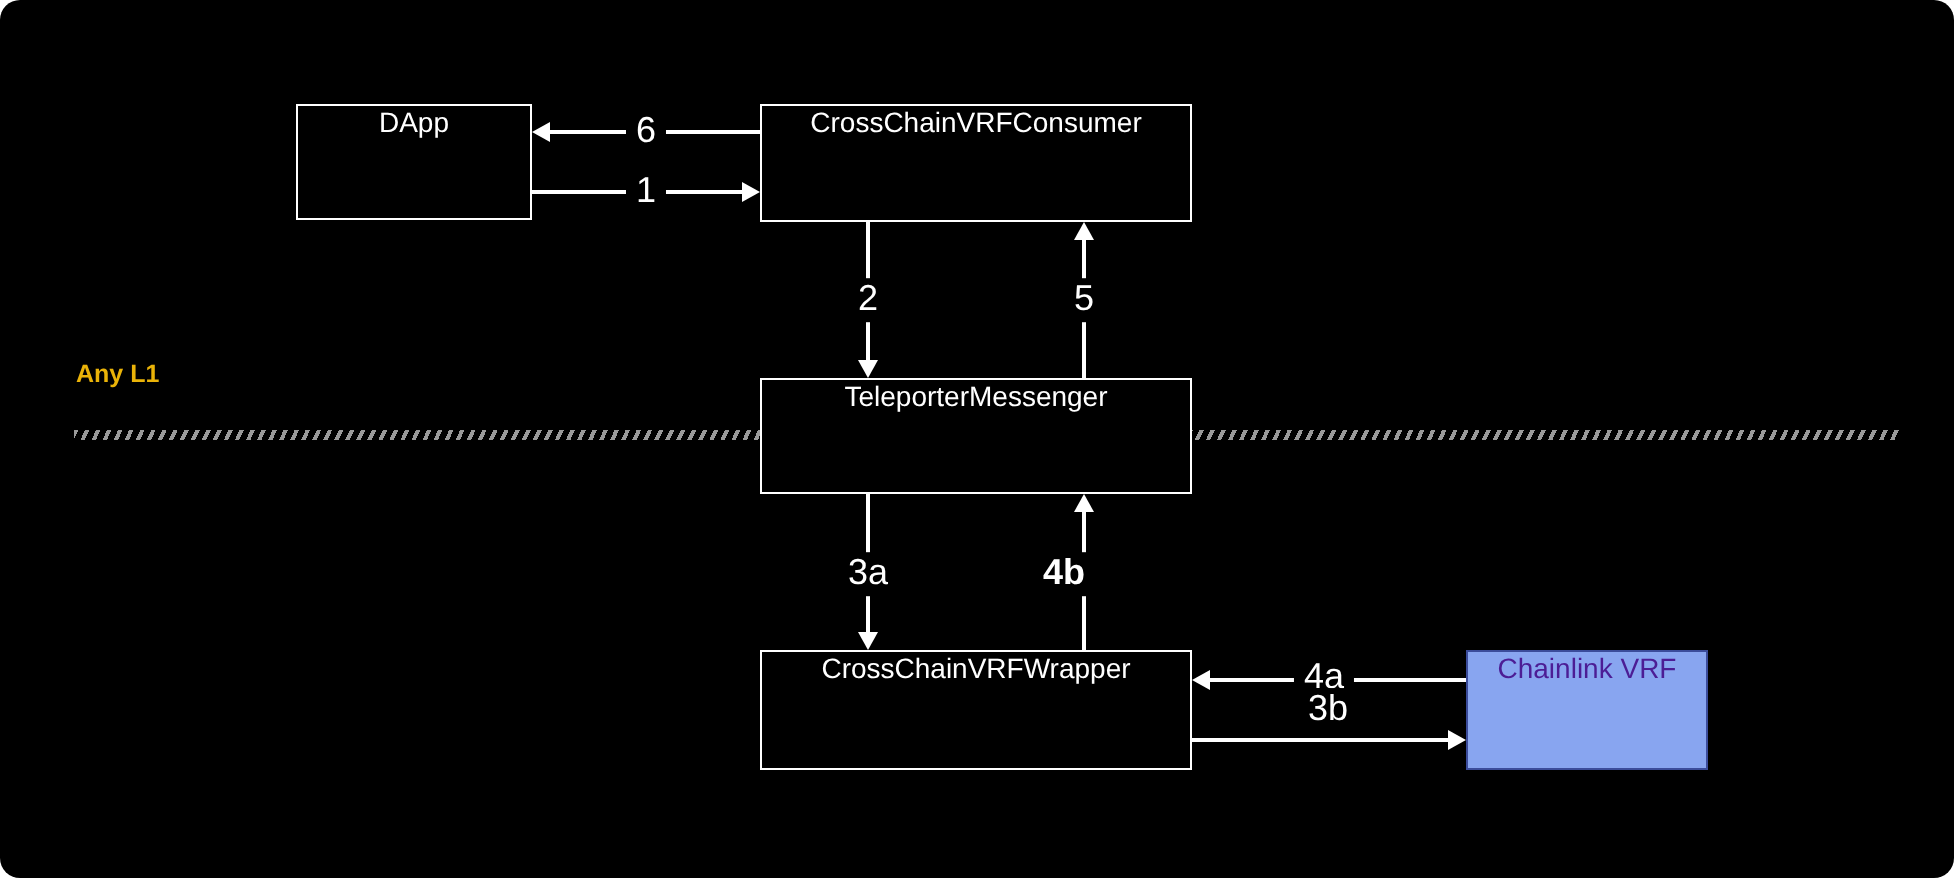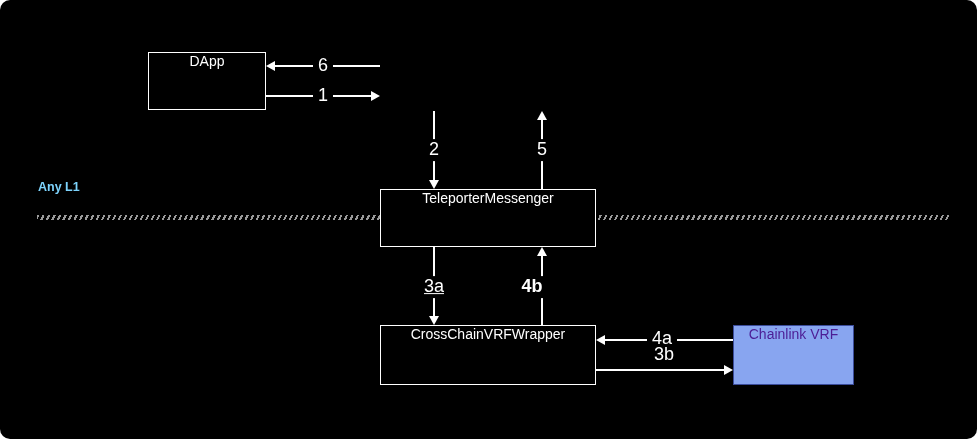--- a/index.html
+++ b/index.html
@@ -85,29 +85,29 @@
     font-size: 18px;
     line-height: 1.1;
     padding: 1px 5px;
     z-index: 4;
     white-space: nowrap;
   }
   #t-e6  { left: 323px; top: 66px; }
   #t-e1  { left: 323px; top: 96px; }
   #t-e2  { left: 434px; top: 150px; }
   #t-e5  { left: 542px; top: 150px; }
-  #t-e3a { left: 434px; top: 287px; text-decoration: underline; }
+  #t-e3a { left: 434px; top: 287px; }
   #t-e4b { left: 532px; top: 287px; font-weight: bold; }
   #t-e4a { left: 662px; top: 339px; }
   #t-e3b { left: 664px; top: 355px; }
 
   
   .region-label {
     position: absolute;
-    color: #7dd3fc;
+    color: #eab308;
     font-weight: bold;
     font-size: 12.5px;
     z-index: 2;
     white-space: nowrap;
   }
   #r-any-l1    { left: 38px; top: 180px; }
   #r-chainlink { left: 38px; top: 239px; }
   .divider {
     position: absolute;
     left: 37px; top: 215px;
@@ -120,20 +120,23 @@
 <body>
 
 <div class="page">
   <div class="canvas">
 
     <div class="region-label" id="r-any-l1">Any L1</div>
     <div class="divider"></div>
 
     <div class="node" id="n-dapp">
       <span>DApp</span>
+    </div>
+    <div class="node" id="n-consumer">
+      <span>CrossChainVRFConsumer</span>
     </div>
     <div class="node" id="n-teleporter">
       <span>TeleporterMessenger</span>
     </div>
     <div class="node" id="n-wrapper">
       <span>CrossChainVRFWrapper</span>
     </div>
     <div class="node blue" id="n-chainlink">
       <span>Chainlink VRF</span>
     </div>

